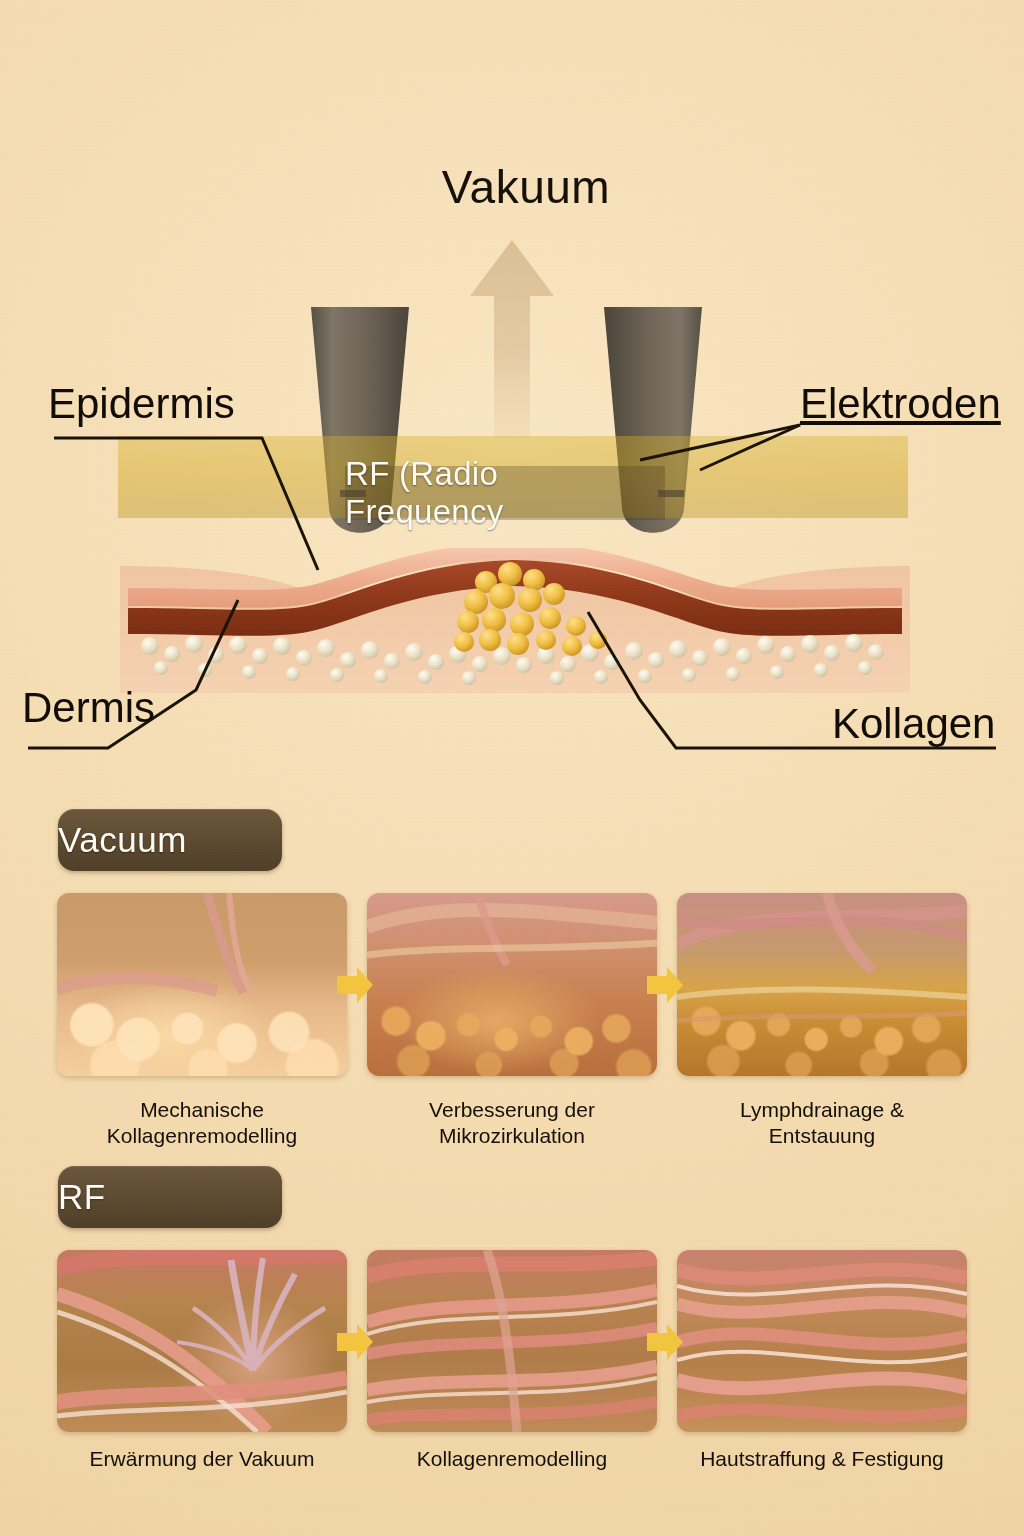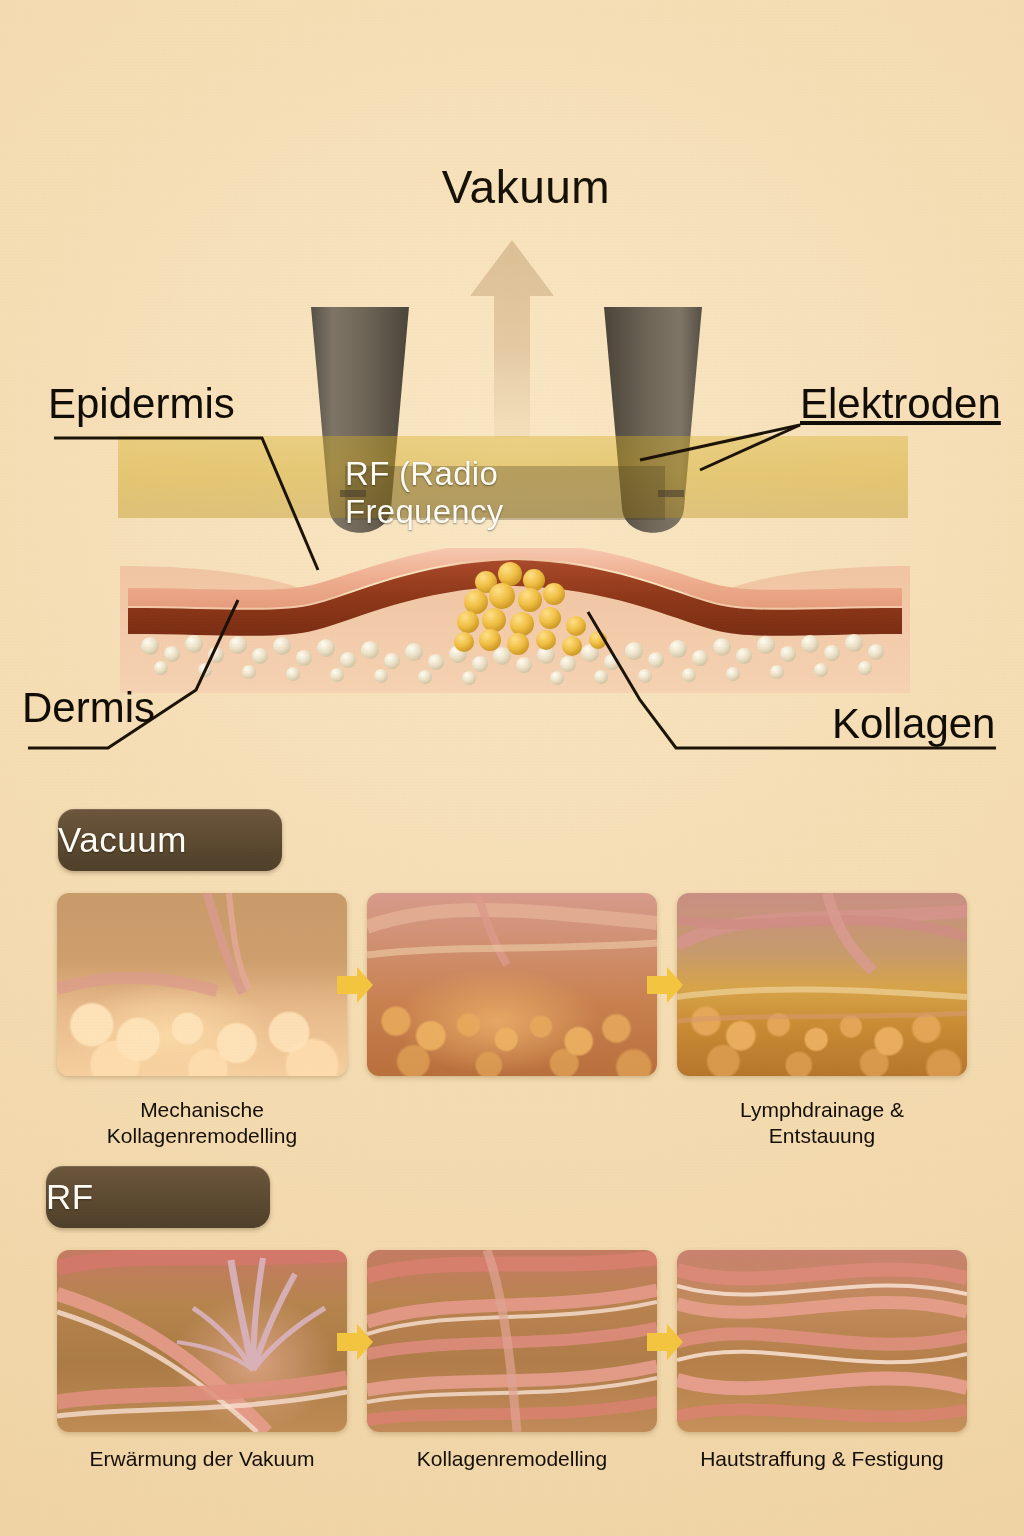--- a/index.html
+++ b/index.html
@@ -125,21 +125,21 @@
     align-items: center;
     justify-content: flex-start;
   }
   .badge span {
     color: #fffdf7;
     font-size: 35px;
     letter-spacing: .5px;
     text-shadow: 0 1px 2px rgba(0,0,0,.4);
   }
   #badge-vacuum { left: 58px; top: 809px; }
-  #badge-rf     { left: 46px; top: 1166px; border-radius: 17px; }
+  #badge-rf     { left: 58px; top: 1166px; }
 
   
   .row { position: absolute; left: 0; width: 1024px; }
   #row-vacuum { top: 893px; height: 260px; }
   #row-rf     { top: 1250px; height: 250px; }
 
   .panel {
     position: absolute;
     border-radius: 12px;
     overflow: hidden;
@@ -465,20 +465,24 @@
       <path d="M4 13 L24 13 L24 4 L40 22 L24 40 L24 31 L4 31 Z" fill="#f3c53f"></path>
     </svg>
     <svg class="arrow-link al2" viewBox="0 0 44 44">
       <path d="M4 13 L24 13 L24 4 L40 22 L24 40 L24 31 L4 31 Z" fill="#f3c53f"></path>
     </svg>
 
     <div class="caption c1">
       <div>Mechanische</div>
       <div>Kollagenremodelling</div>
     </div>
+    <div class="caption c2">
+      <div>Verbesserung der</div>
+      <div>Mikrozirkulation</div>
+    </div>
     <div class="caption c3">
       <div>Lymphdrainage &amp;</div>
       <div>Entstauung</div>
     </div>
   </div>
 
   <div class="badge" id="badge-rf">
     <span>RF</span>
   </div>
 

